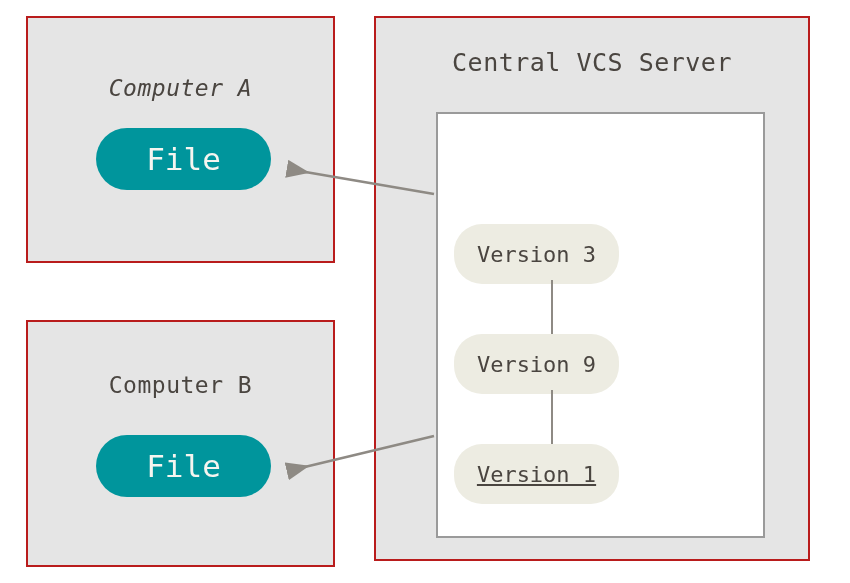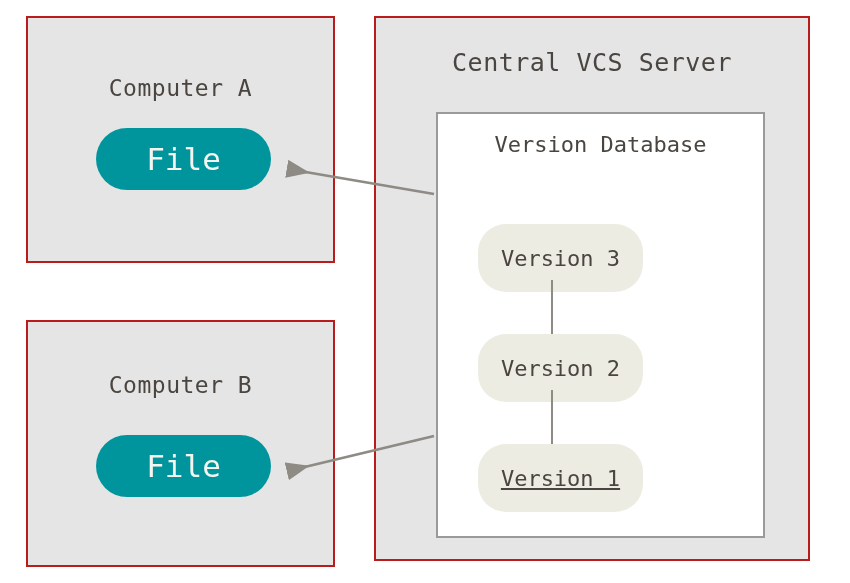--- a/index.html
+++ b/index.html
@@ -34,21 +34,21 @@
     text-align: center;
     color: #4a4540;
     font-size: 23px;
     letter-spacing: 0.5px;
     white-space: nowrap;
   }
 
   
   #computer-a-panel { left: 26px;  top: 16px;  width: 309px; height: 247px; }
   #computer-b-panel { left: 26px;  top: 320px; width: 309px; height: 247px; }
-  #computer-a-panel .panel-title { top: 57px; }
+  #computer-a-panel .panel-title { top: 57px; font-style: italic; }
   #computer-b-panel .panel-title { top: 50px; }
 
   
   #server-panel { left: 374px; top: 16px; width: 436px; height: 545px; }
   #server-panel .panel-title { top: 30px; font-size: 25px; }
 
   
   #version-database-box {
     position: absolute;
     left: 60px;
@@ -83,23 +83,23 @@
     align-items: center;
     justify-content: center;
     box-sizing: border-box;
   }
   #computer-a-panel .file-pill { left: 68px; top: 110px; }
   #computer-b-panel .file-pill { left: 68px; top: 113px; }
 
   
   .version-pill {
     position: absolute;
-    left: 40px;
+    left: 16px;
     width: 165px;
-    height: 68px;
+    height: 60px;
     border-radius: 28px;
     background: #edece2;
     color: #4a4540;
     font-size: 22px;
     display: flex;
     align-items: center;
     justify-content: center;
     box-sizing: border-box;
   }
   .version-pill.v3 { top: 110px; }
@@ -138,27 +138,26 @@
 
   <div class="panel" id="computer-b-panel">
     <div class="panel-title">Computer B</div>
     <div class="file-pill">File</div>
   </div>
 
   <div class="panel" id="server-panel">
     <div class="panel-title">Central VCS Server</div>
 
     <div id="version-database-box">
-      <div class="db-title">Version Database</div>
 
       <div class="version-pill v3">Version 3</div>
 
       <div class="version-connector c32"></div>
 
-      <div class="version-pill v2">Version 2</div>
+      <div class="version-pill v2">Version 9</div>
 
       <div class="version-connector c21"></div>
 
       <div class="version-pill v1">Version 1</div>
     </div>
   </div>
 
   <svg id="arrow-layer" viewBox="0 0 850 583" xmlns="http://www.w3.org/2000/svg">
     <defs>
       <marker id="arrowhead" markerWidth="9" markerHeight="7" refX="8.5" refY="3.5" orient="auto" markerUnits="strokeWidth">

